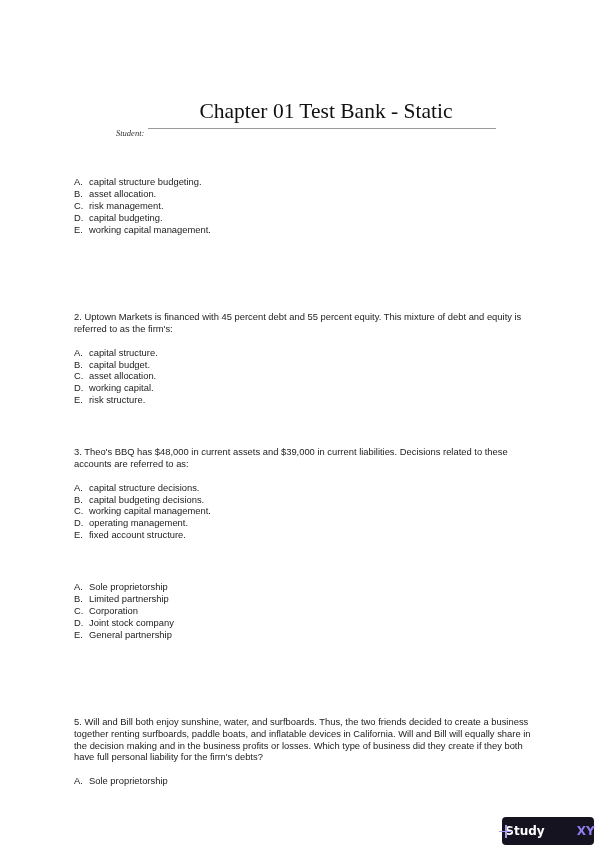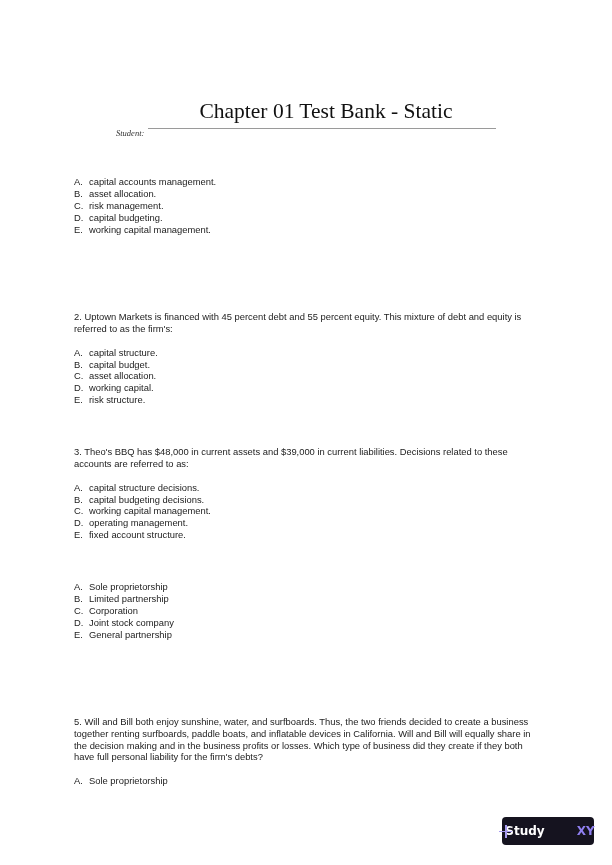--- a/index.html
+++ b/index.html
@@ -123,21 +123,21 @@
 
 <div class="student-row">
   <span class="student-label">Student:</span>
   <span class="student-line"></span>
 </div>
 
 <div class="question" style="top:176px;">
   <ul class="choices">
     <li class="choice">
         <span class="choice-letter">A.</span>
-        <span>capital accounts management.</span>
+        <span>capital structure budgeting.</span>
       </li>
     <li class="choice">
         <span class="choice-letter">B.</span>
         <span>asset allocation.</span>
       </li>
     <li class="choice">
         <span class="choice-letter">C.</span>
         <span>risk management.</span>
       </li>
     <li class="choice">

